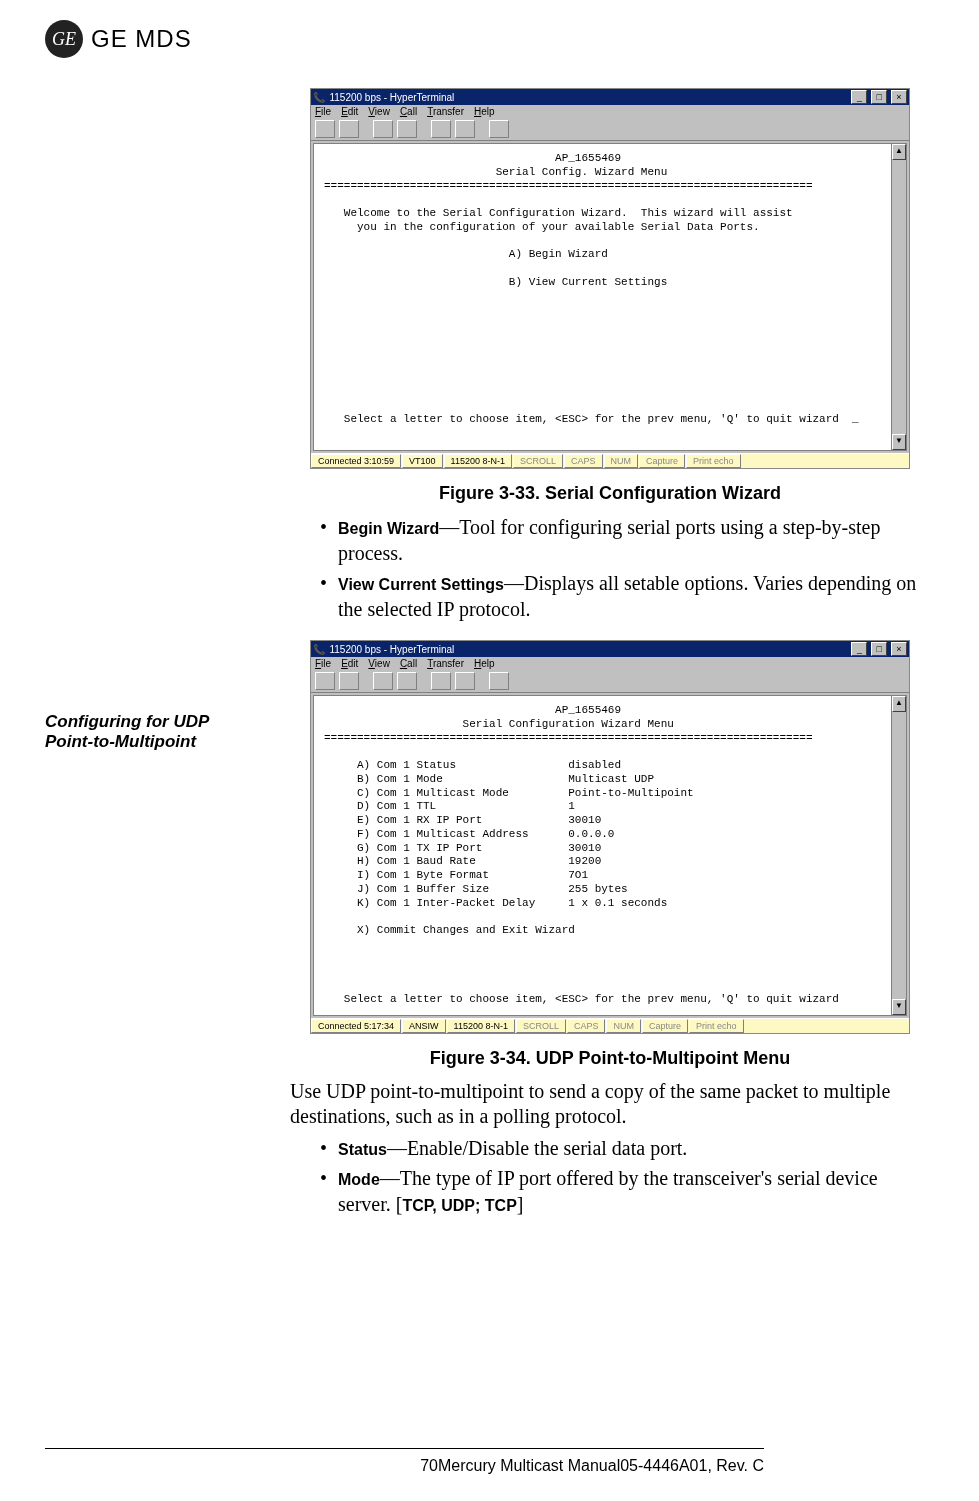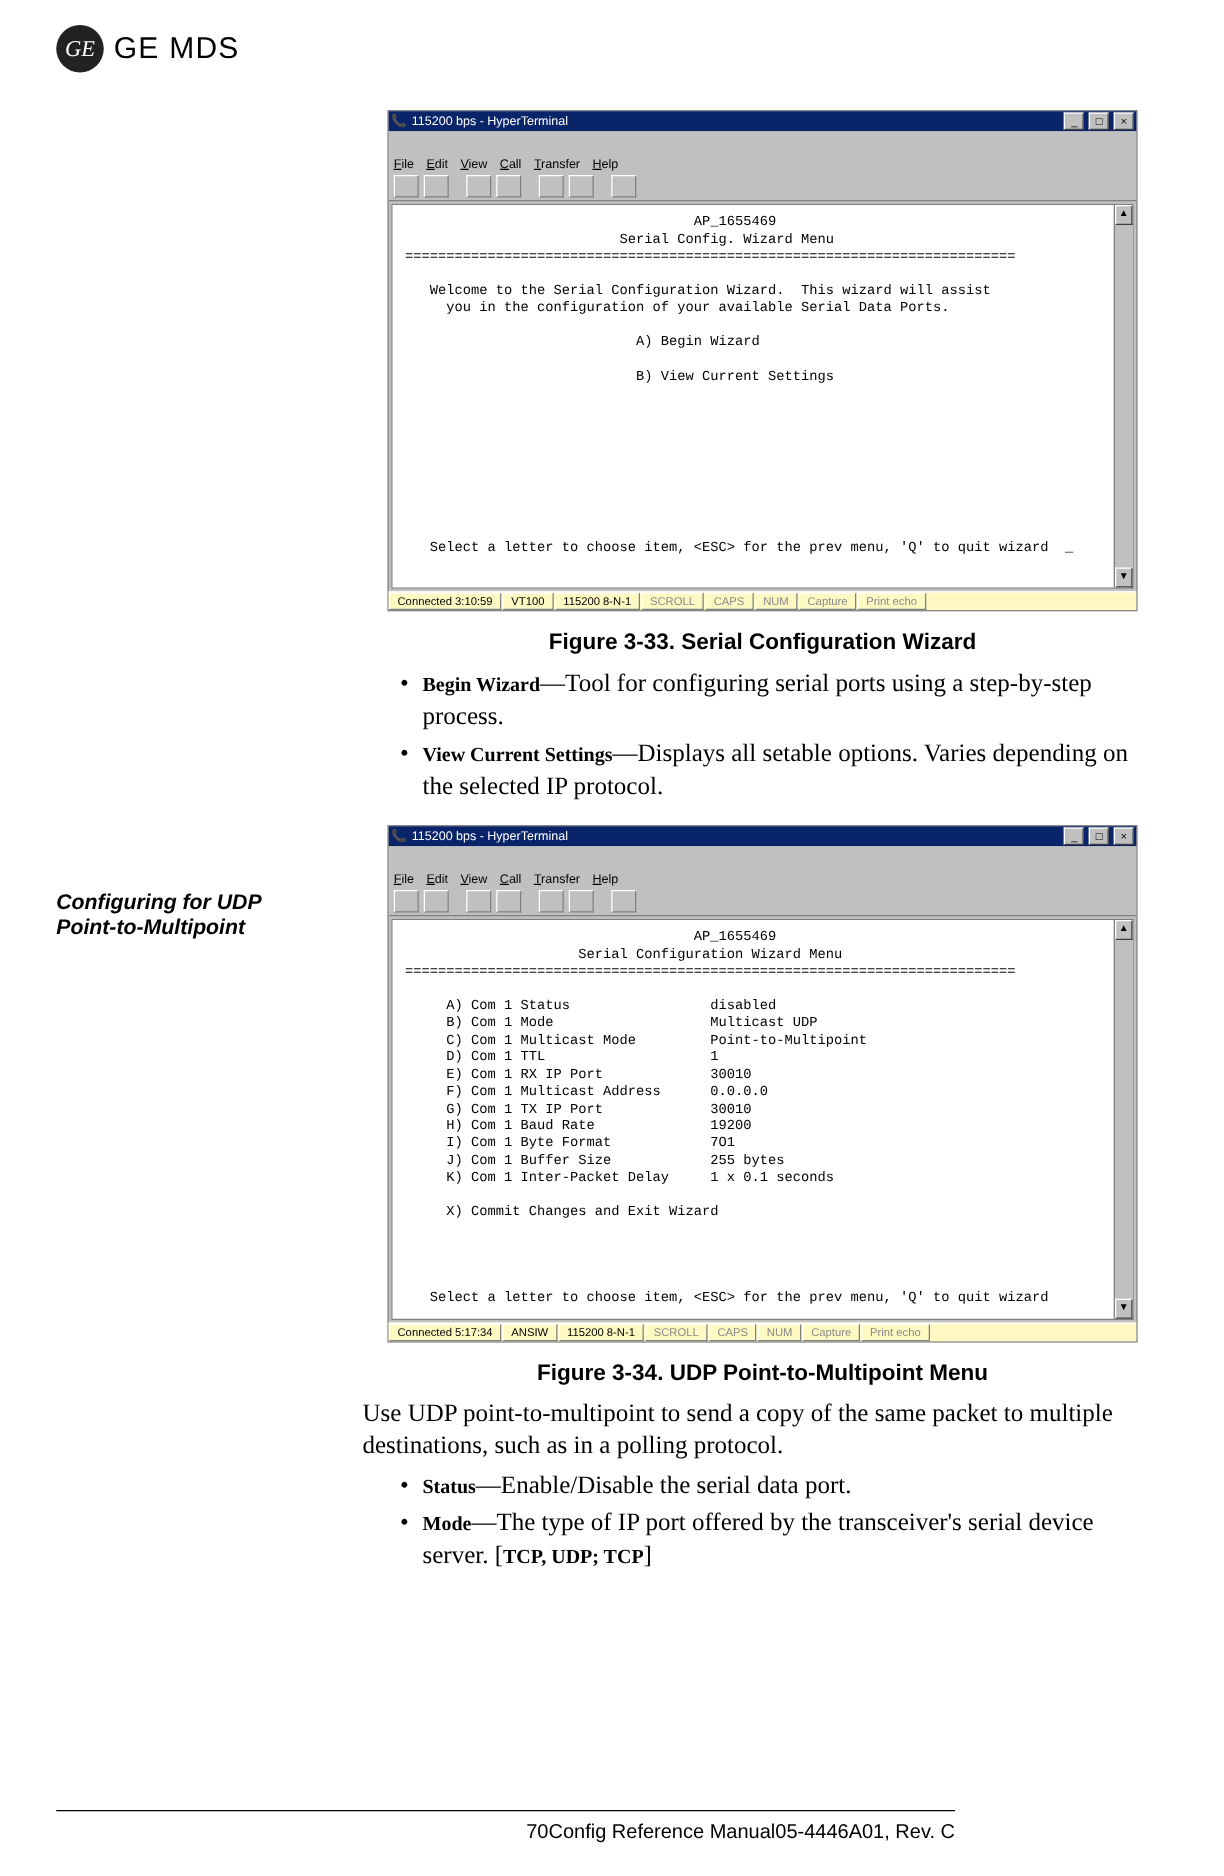--- a/index.html
+++ b/index.html
@@ -79,21 +79,21 @@
     line-height: 1.3;
     margin-bottom: 4px;
   }
   ul.bullets li::before {
     content: "•";
     position: absolute;
     left: 0;
     top: 0;
   }
   .opt-name {
-    font-family: Liberation Serif, serif;
+    font-family: Liberation Sans, sans-serif;
     font-weight: bold;
     font-size: 16px;
   }
   
   .terminal-window {
     width: 598px;
     margin: 0 auto;
     border: 1px solid #888;
     background: #c0c0c0;
     font-family: "MS Sans Serif", Tahoma, Arial, sans-serif;
@@ -118,21 +118,21 @@
     color:#000; font-size:9px; line-height:1;
     margin-left:1px;
   }
   .menu-bar {
     background:#c0c0c0;
     padding: 1px 4px;
     display:flex;
     gap: 10px;
     font-size: 10px;
   }
-  .menu-bar span { text-decoration-color: transparent; margin-top: 20px; }
+  .menu-bar span { text-decoration-color: transparent; }
   .menu-bar span::first-letter { text-decoration: underline; }
   .toolbar {
     background:#c0c0c0;
     padding: 2px 4px;
     display:flex;
     gap:4px;
     border-bottom: 1px solid #808080;
   }
   .tool-btn {
     width:18px; height:16px;
@@ -385,17 +385,17 @@
         <span class="opt-name">Status</span><span>—Enable/Disable the serial data port.</span>
       </li>
       <li>
         <span class="opt-name">Mode</span><span>—The type of IP port offered by the transceiver's serial device server. [</span><span class="opt-name">TCP, UDP; TCP</span><span>]</span>
       </li>
     </ul>
   </div>
 
   <div class="footer">
     <span>70</span>
-    <span>Config Reference Manual</span>
+    <span>Mercury Multicast Manual</span>
     <span>05-4446A01, Rev. C</span>
   </div>
 
 </div>
 
 </body></html>

